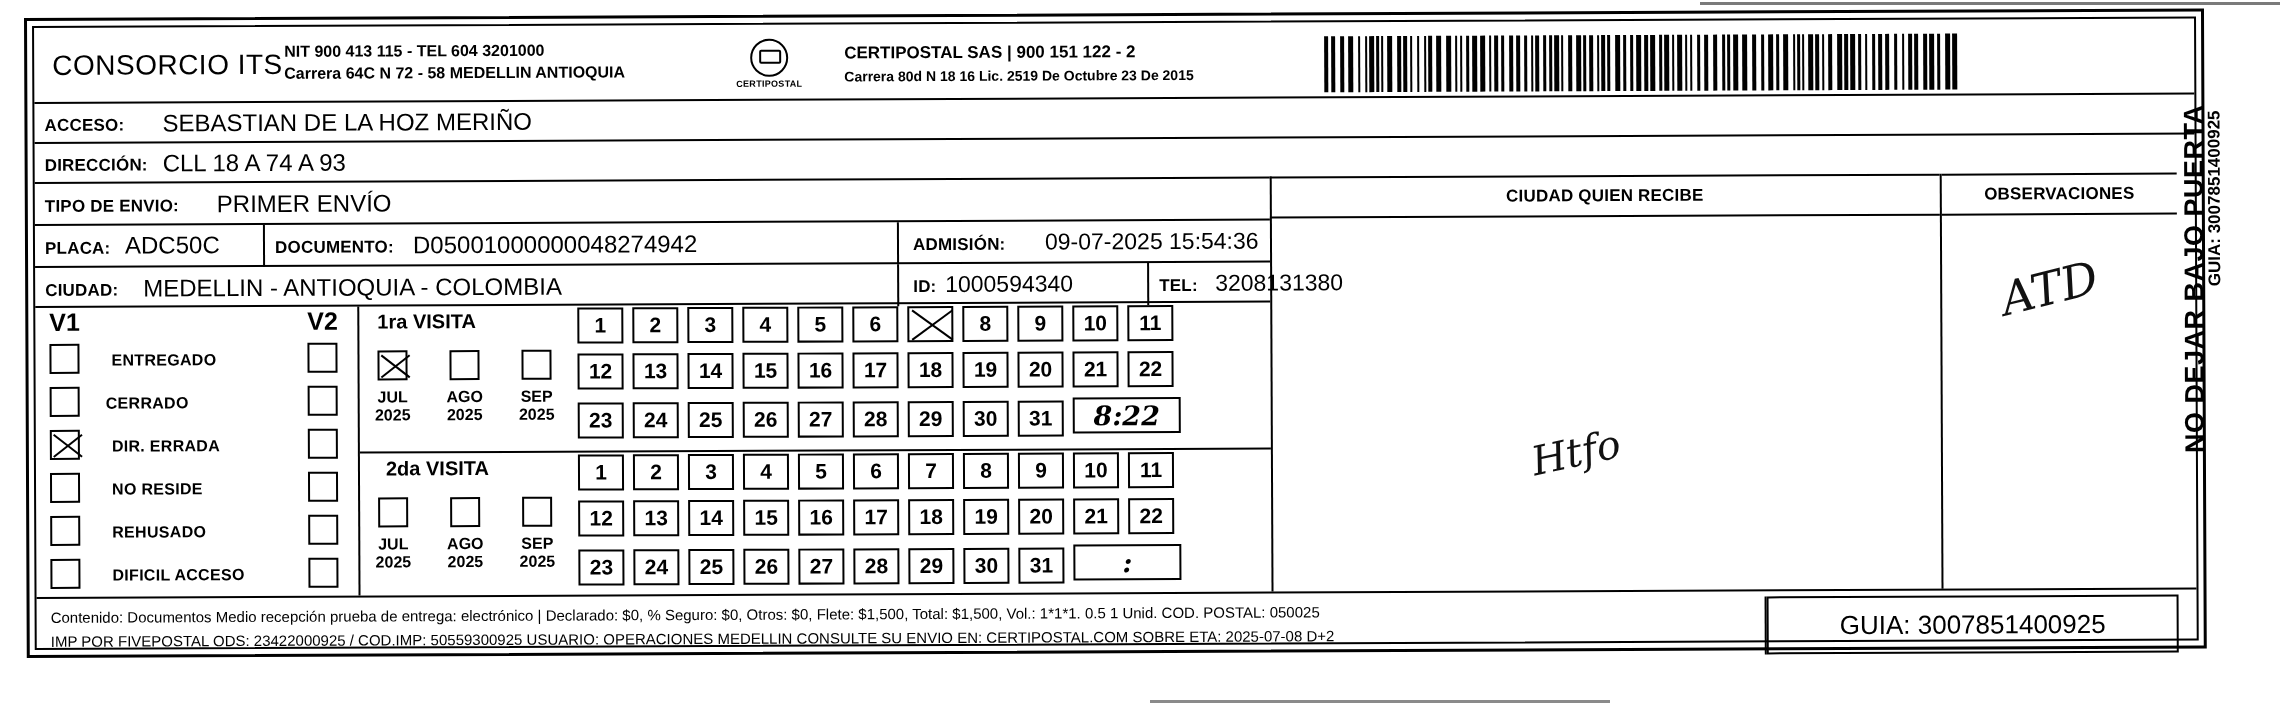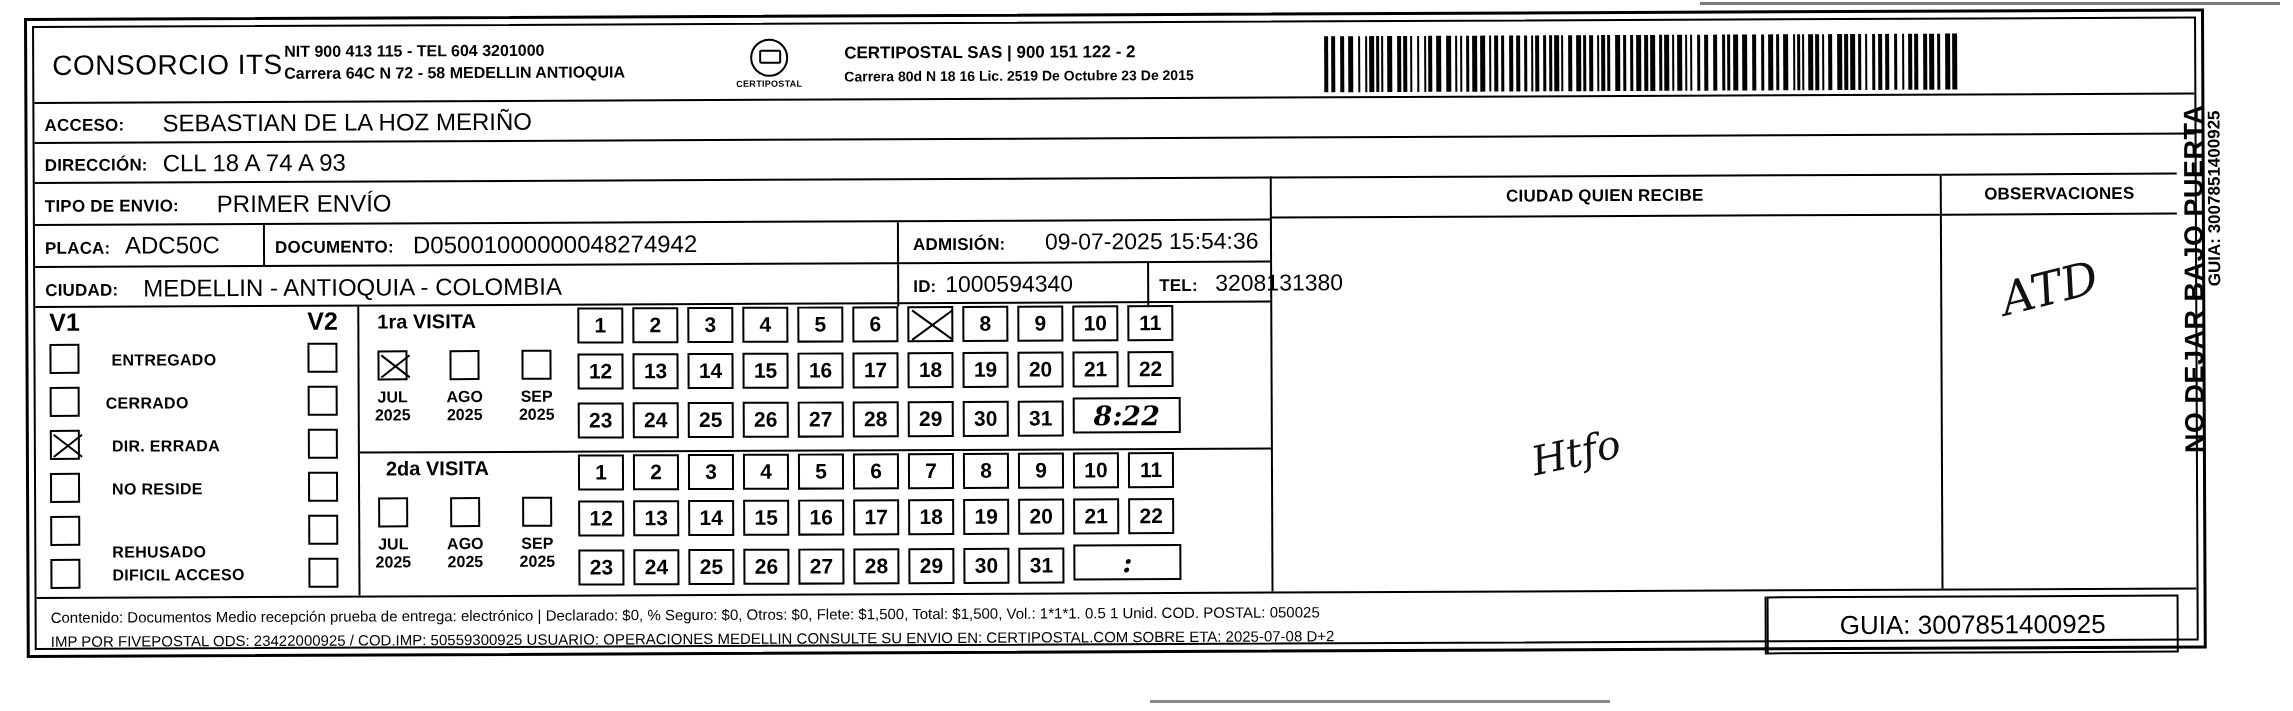--- a/index.html
+++ b/index.html
@@ -256,21 +256,21 @@
             <span class="statelbl" style="position:absolute;left:76px;top:10px;">DIR. ERRADA</span>
             <span class="box" style="position:absolute;left:272px;top:2px;"></span>
           </div>
           <div style="position: absolute; left: 0px; top: 163px; width: 322px; height: 40px;">
             <span class="box" style="position:absolute;left:14px;top:2px;"></span>
             <span class="statelbl" style="position:absolute;left:76px;top:10px;">NO RESIDE</span>
             <span class="box" style="position:absolute;left:272px;top:2px;"></span>
           </div>
           <div style="position: absolute; left: 0px; top: 206px; width: 322px; height: 40px;">
             <span class="box" style="position:absolute;left:14px;top:2px;"></span>
-            <span class="statelbl" style="position:absolute;left:76px;top:10px;margin-top:20px;">REHUSADO</span>
+            <span class="statelbl" style="position:absolute;left:76px;top:10px;">REHUSADO</span>
             <span class="box" style="position:absolute;left:272px;top:2px;"></span>
           </div>
           <div style="position: absolute; left: 0px; top: 249px; width: 322px; height: 40px;">
             <span class="box" style="position:absolute;left:14px;top:2px;"></span>
             <span class="statelbl" style="position:absolute;left:76px;top:10px;">DIFICIL ACCESO</span>
             <span class="box" style="position:absolute;left:272px;top:2px;"></span>
           </div>
         </div>
     </div>
     <div class="cell" style="left:332px;top:290px;width:2px;height:289px;background:#000;"></div>

